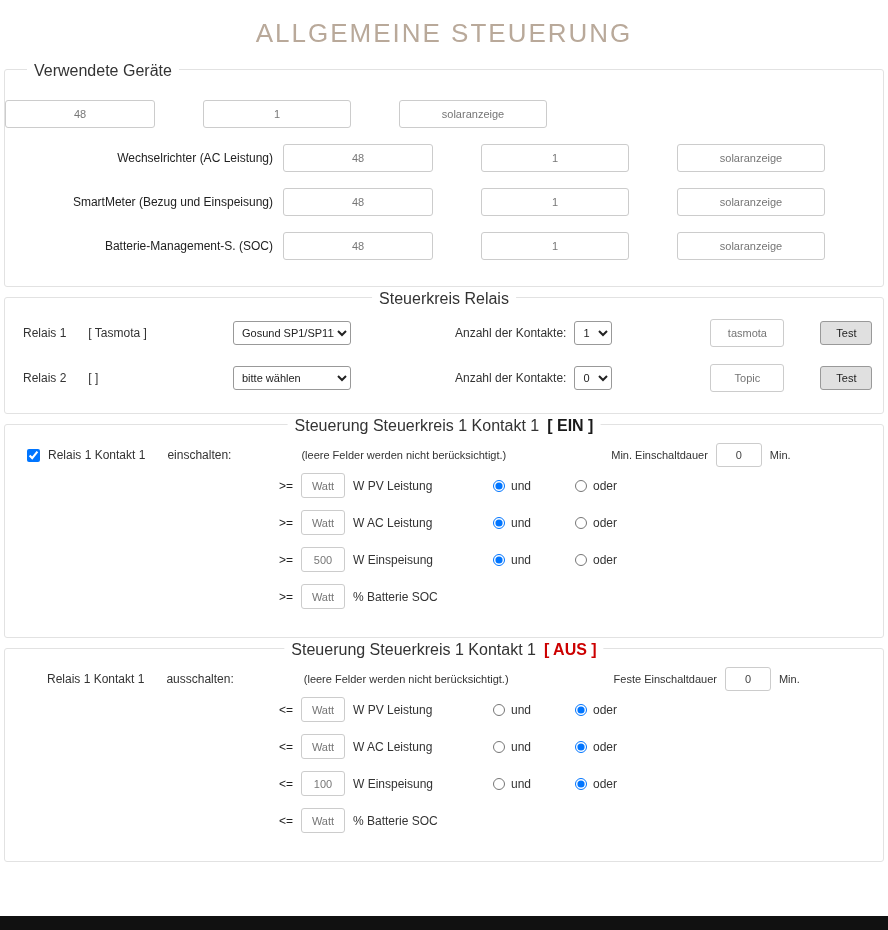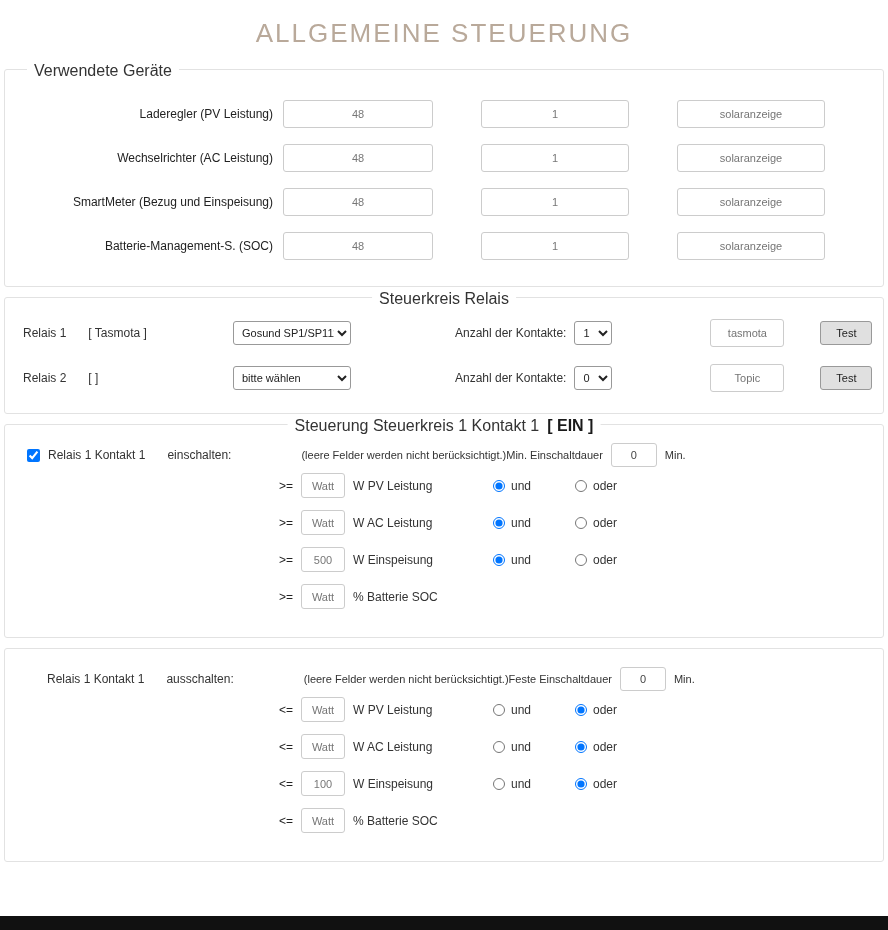--- a/index.html
+++ b/index.html
@@ -141,20 +141,21 @@
     margin-right: 8px;
   }
   .ctrl-head-name { font-weight: normal; }
   .ctrl-head-action { margin-left: 22px; }
   .hint {
     margin-left: 70px;
     font-size: 11px;
     color: #333;
   }
   .dauer-wrap {
+    margin-left: 105px;
     font-size: 11px;
     display: flex;
     align-items: center;
   }
   .dauer-wrap input {
     width: 46px;
     height: 24px;
     margin: 0 8px;
     text-align: center;
     color: #444;
@@ -197,21 +198,20 @@
 <div class="page">
 
   <h1 class="page-title">ALLGEMEINE STEUERUNG</h1>
 
   <div class="panel dev-panel">
     <span class="panel-legend legend-left">Verwendete Geräte</span>
 
     <div style="height:22px"></div>
 
     <div class="dev-row">
-      <div class="dev-label">Laderegler (PV Leistung)</div>
       <input class="txt dev-in1" value="48" style="">
       <input class="txt dev-in2" value="1" style="">
       <input class="txt dev-in3" placeholder="solaranzeige" style="">
     </div>
     <div class="dev-row">
       <div class="dev-label">Wechselrichter (AC Leistung)</div>
       <input class="txt dev-in1" value="48" style="">
       <input class="txt dev-in2" value="1" style="">
       <input class="txt dev-in3" placeholder="solaranzeige" style="">
     </div>
@@ -327,20 +327,23 @@
     </div>
 
     <div class="cond-row">
       <span class="op">&gt;=</span>
       <input class="txt watt" placeholder="Watt" style="">
       <span class="unit-lbl">%  Batterie SOC</span>
     </div>
   </div>
 
   <div class="panel ctrl-panel">
+    <span class="panel-legend legend-center">
+      <span>Steuerung Steuerkreis 1 Kontakt 1</span><span class="legend-aus">[ AUS ]</span>
+    </span>
 
     <div class="ctrl-head" style="padding-left:42px">
       <span class="ctrl-head-name">Relais 1 Kontakt 1</span>
       <span class="ctrl-head-action">ausschalten:</span>
       <span class="hint">(leere Felder werden nicht berücksichtigt.)</span>
       <span class="dauer-wrap">
         <span>Feste Einschaltdauer</span>
         <input class="txt" value="0" style="">
         <span>Min.</span>
       </span>

